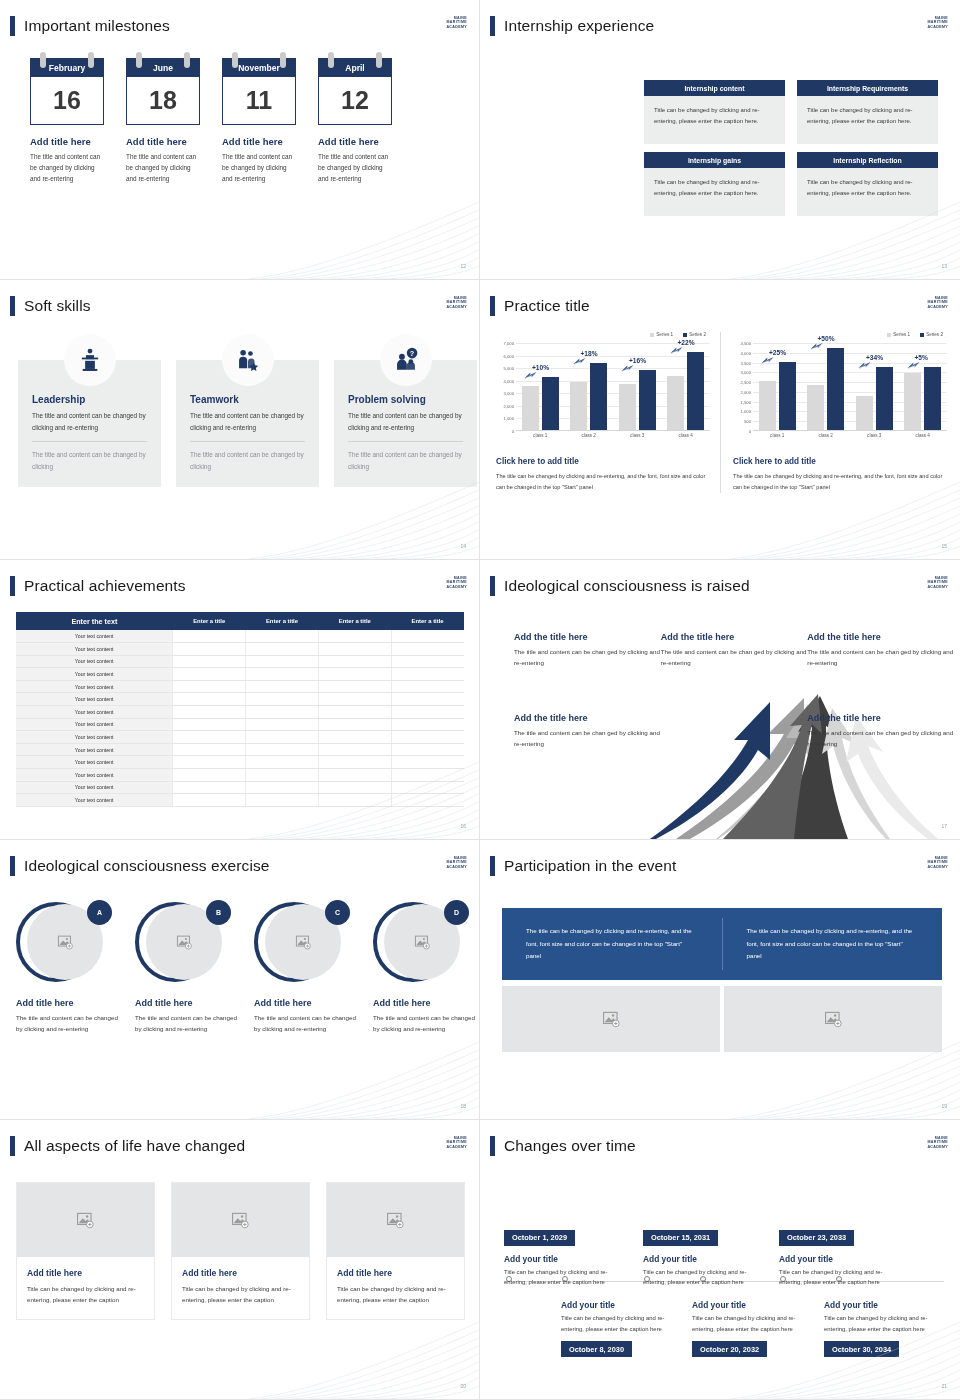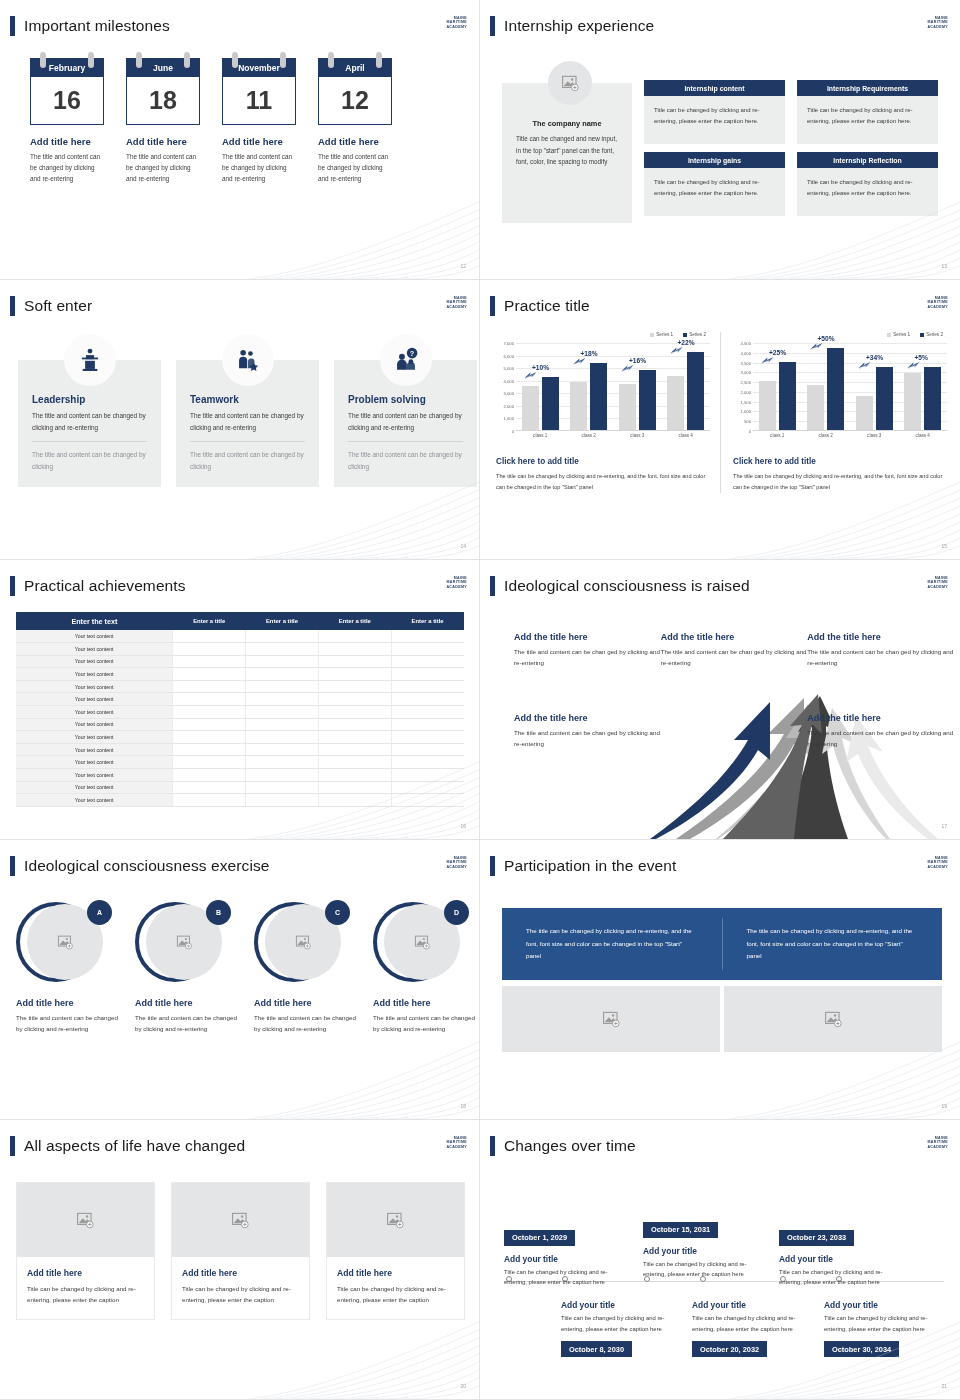--- a/index.html
+++ b/index.html
@@ -246,29 +246,20 @@
     <div class="stitle">
       <div class="bar"></div>
       <h1>Internship experience</h1>
     </div>
     <div class="logo">
       <div>MAINE</div>
       <div>MARITIME</div>
       <div>ACADEMY</div>
     </div>
 
-    <div class="ie-left">
-      <div class="ie-circ">
-        <svg class="imgicon" width="19" height="19">
-            <use href="#ph"></use>
-          </svg>
-      </div>
-      <div class="ie-cname">The company name</div>
-      <div class="ie-ctext">Title can be changed and new input, in the top "start" panel can the font, font, color, line spacing to modify</div>
-    </div>
 
     <div class="ie-grid">
       <div class="ie-card">
         <div class="hd">Internship content</div>
         <div class="bd">Title can be changed by clicking and re-entering, please enter the caption here.</div>
       </div>
       <div class="ie-card">
         <div class="hd">Internship Requirements</div>
         <div class="bd">Title can be changed by clicking and re-entering, please enter the caption here.</div>
       </div>
@@ -294,21 +285,21 @@
           <path d="M126 95 C156 95 198 90 230 74"></path>
         <path d="M152 95 C176 95 208 92 230 82"></path>
       </g>
     </svg>
     <div class="pgno">13</div>
   </div>
 
   <div class="slide">
     <div class="stitle">
       <div class="bar"></div>
-      <h1>Soft enter</h1>
+      <h1>Soft skills</h1>
     </div>
     <div class="logo">
       <div>MAINE</div>
       <div>MARITIME</div>
       <div>ACADEMY</div>
     </div>
 
     <div class="ss">
       <div class="ss-card">
         <div class="ss-ic">
@@ -949,21 +940,21 @@
       <div class="tl-dot" style="left:140px"></div>
       <div class="tl-dot" style="left:196px"></div>
       <div class="tl-dot" style="left:276px"></div>
       <div class="tl-dot" style="left:332px"></div>
 
       <div class="tl-card" style="left:0px; top:48px">
         <span class="tl-date">October 1, 2029</span>
         <h4>Add your title</h4>
         <p>Title can be changed by clicking and re-entering, please enter the caption here</p>
       </div>
-      <div class="tl-card" style="left:139px; top:40px">
+      <div class="tl-card" style="left:139px; top:48px">
         <span class="tl-date">October 15, 2031</span>
         <h4>Add your title</h4>
         <p>Title can be changed by clicking and re-entering, please enter the caption here</p>
       </div>
       <div class="tl-card" style="left:275px; top:48px">
         <span class="tl-date">October 23, 2033</span>
         <h4>Add your title</h4>
         <p>Title can be changed by clicking and re-entering, please enter the caption here</p>
       </div>
 

